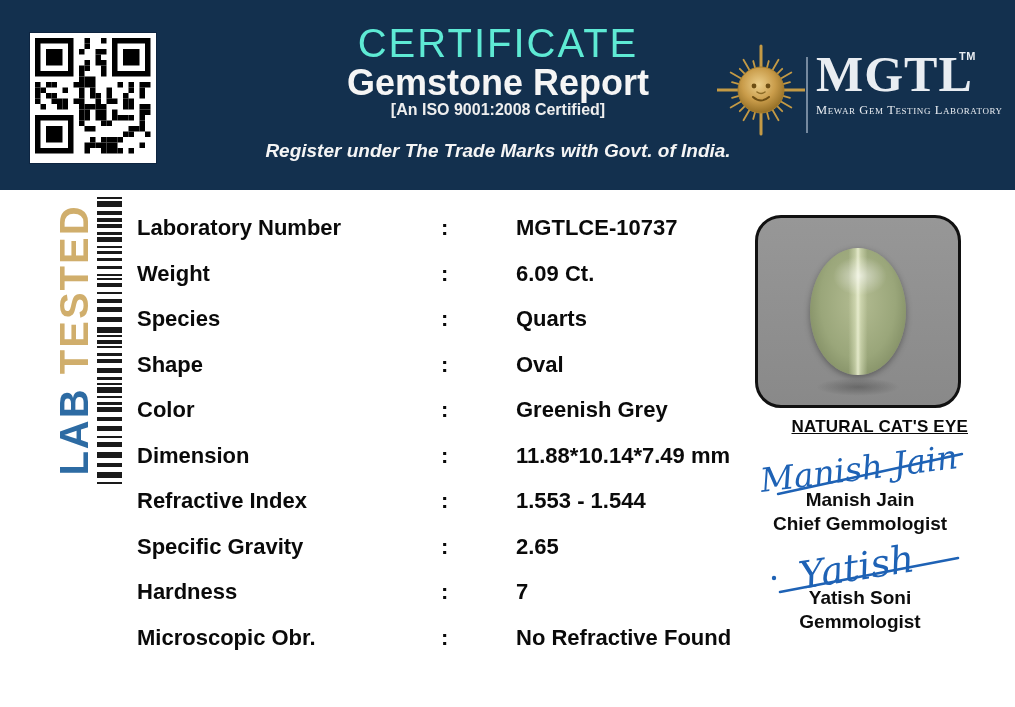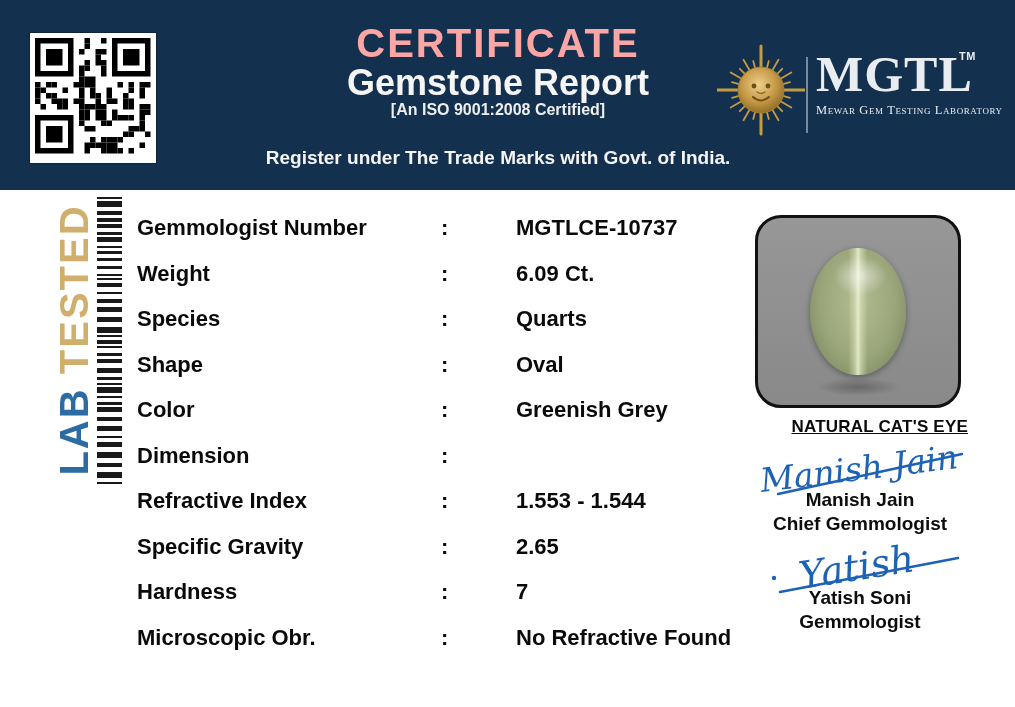--- a/index.html
+++ b/index.html
@@ -4,24 +4,24 @@
 <style>
   html,body{margin:0;padding:0;background:#e8e8e8;}
   .page{position:relative;width:1015px;height:707px;background:#ffffff;overflow:hidden;
         font-family:"Liberation Sans",sans-serif;margin:0 auto;}
   
   .header{position:absolute;left:0;top:0;width:1015px;height:190px;background:#13304e;}
   .qr-wrap{position:absolute;left:30px;top:33px;width:126px;height:130px;background:#ffffff;
            padding:0;box-shadow:0 0 0 1px #0d2440;}
   .qr-wrap svg{display:block;}
   .titles{position:absolute;left:258px;top:20px;width:480px;text-align:center;color:#f3f3f3;}
-  .cert-title{font-size:40px;font-weight:bold;letter-spacing:2px;color:#fca5a5;line-height:46px;margin:0;}
+  .cert-title{font-size:40px;font-weight:normal;letter-spacing:2px;color:#5eead4;line-height:46px;margin:0;}
   .cert-sub{font-size:36px;font-weight:bold;color:#f5f5f5;line-height:33px;margin:0;}
   .iso-line{font-size:16px;font-weight:bold;color:#eeeeee;line-height:20px;margin-top:1px;}
-  .register-line{font-size:19px;font-weight:bold;color:#f5f5f5;line-height:25px;margin-top:25px;}
+  .register-line{font-size:19px;font-weight:bold;font-style:italic;color:#f5f5f5;line-height:25px;margin-top:18px;}
   
   .logo{position:absolute;left:714px;top:30px;width:270px;height:130px;}
   .sun{position:absolute;left:3px;top:12px;}
   .logo-divider{position:absolute;left:92px;top:27px;width:2px;height:76px;background:#8fa0b4;opacity:.8;}
   .logo-text{position:absolute;left:102px;top:18px;width:162px;color:#e9edf2;}
   .logo-abbr{font-family:"Liberation Serif",serif;font-size:50px;font-weight:bold;line-height:52px;letter-spacing:1px;}
   .logo-tm{position:absolute;right:2px;top:2px;font-size:11px;font-weight:bold;letter-spacing:.5px;
            font-family:"Liberation Sans",sans-serif;color:#e9edf2;}
   .logo-full{font-family:"Liberation Serif",serif;font-variant:small-caps;font-size:12.5px;
              letter-spacing:.6px;margin-top:3px;white-space:nowrap;color:#e9edf2;}
@@ -293,21 +293,21 @@
       <rect x="0" y="239" width="25" height="2" fill="#1a1a1a"></rect>
       <rect x="0" y="245" width="25" height="5" fill="#1a1a1a"></rect>
       <rect x="0" y="255" width="25" height="6" fill="#1a1a1a"></rect>
       <rect x="0" y="266" width="25" height="4" fill="#1a1a1a"></rect>
       <rect x="0" y="275" width="25" height="6" fill="#1a1a1a"></rect>
       <rect x="0" y="285" width="25" height="2" fill="#1a1a1a"></rect>
     </svg>
 
   <section class="report" id="report-rows">
     <div class="trow">
-      <span class="tlabel">Gemmologist Number</span>
+      <span class="tlabel">Laboratory Number</span>
       <span class="tsep">:</span>
       <span class="tvalue">MGTLCE-10737</span>
     </div>
 
     <div class="trow">
       <span class="tlabel">Weight</span>
       <span class="tsep">:</span>
       <span class="tvalue">6.09 Ct.</span>
     </div>
 
@@ -325,20 +325,21 @@
 
     <div class="trow">
       <span class="tlabel">Color</span>
       <span class="tsep">:</span>
       <span class="tvalue">Greenish Grey</span>
     </div>
 
     <div class="trow">
       <span class="tlabel">Dimension</span>
       <span class="tsep">:</span>
+      <span class="tvalue">11.88*10.14*7.49 mm</span>
     </div>
 
     <div class="trow">
       <span class="tlabel">Refractive Index</span>
       <span class="tsep">:</span>
       <span class="tvalue">1.553 - 1.544</span>
     </div>
 
     <div class="trow">
       <span class="tlabel">Specific Gravity</span>

